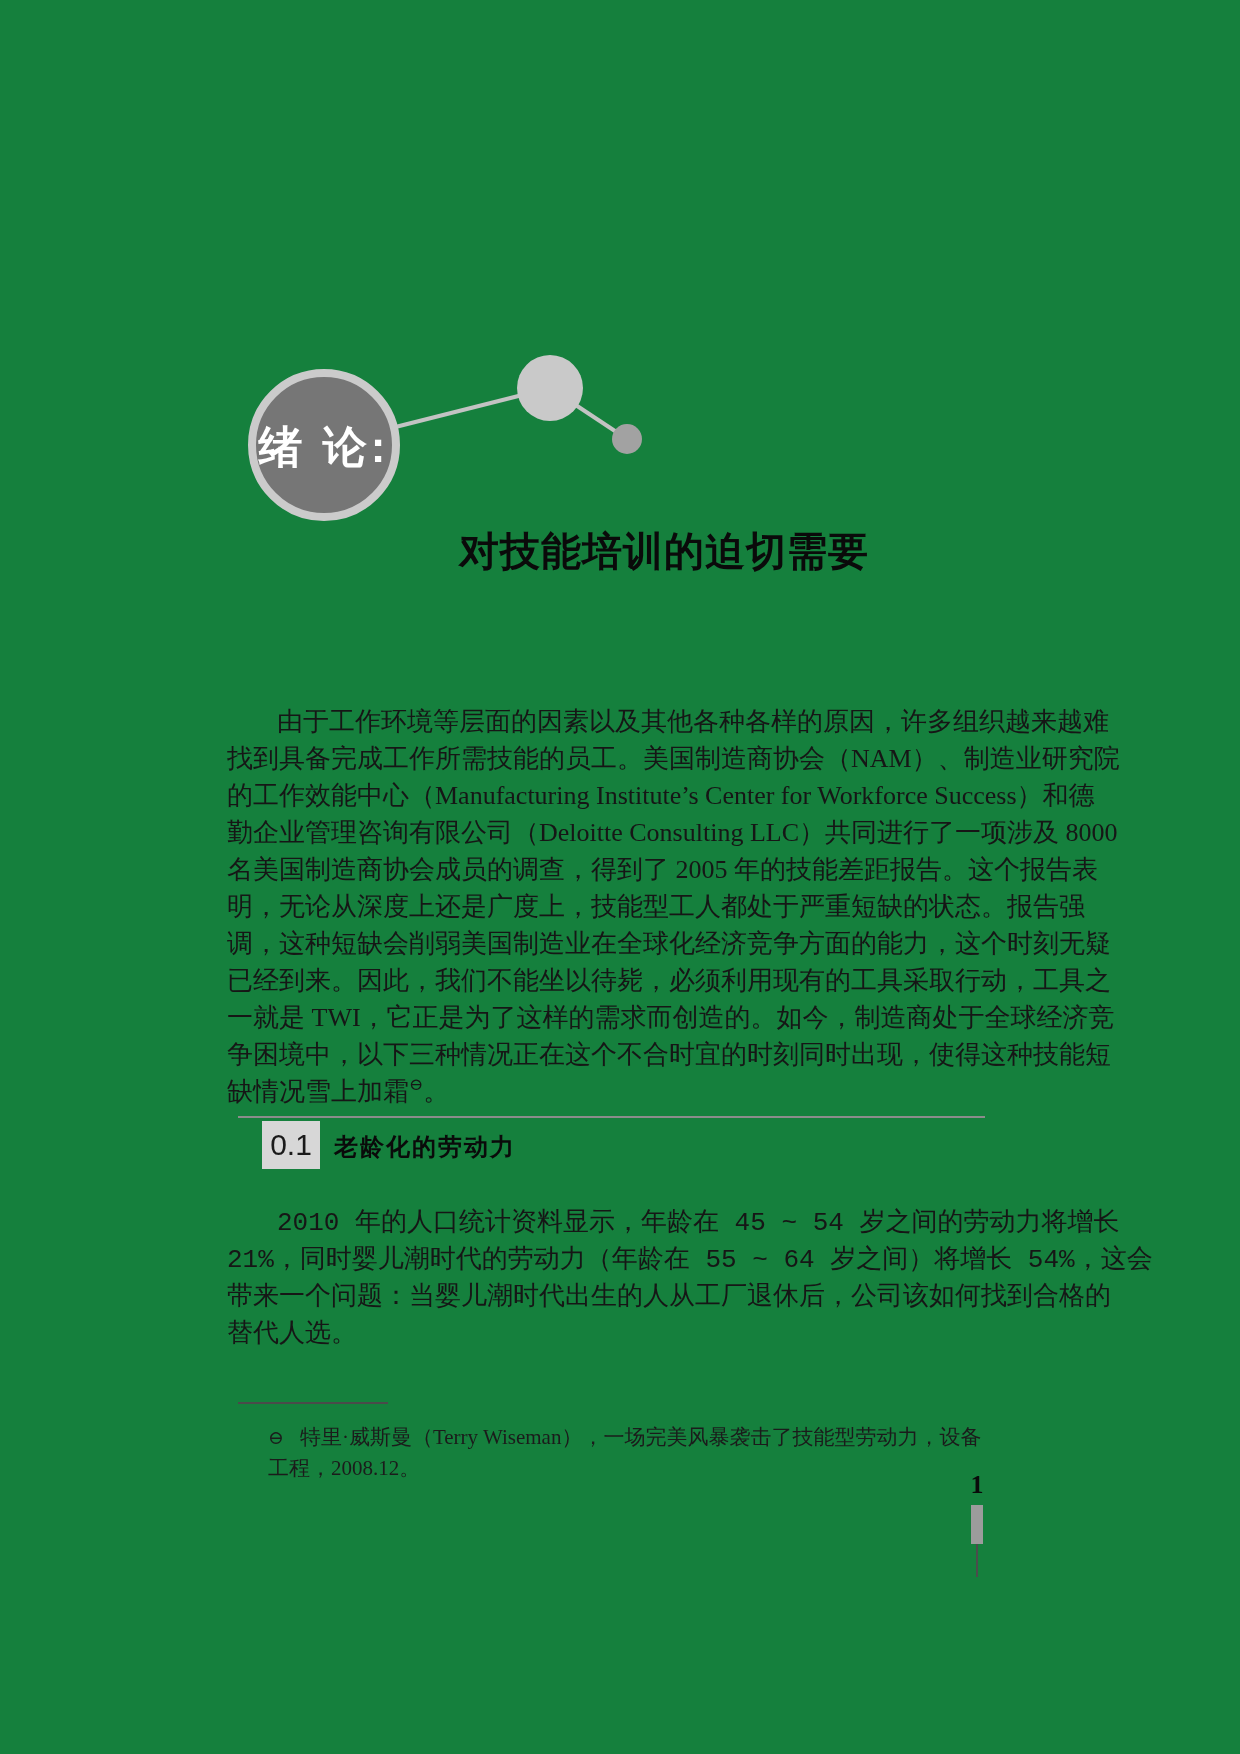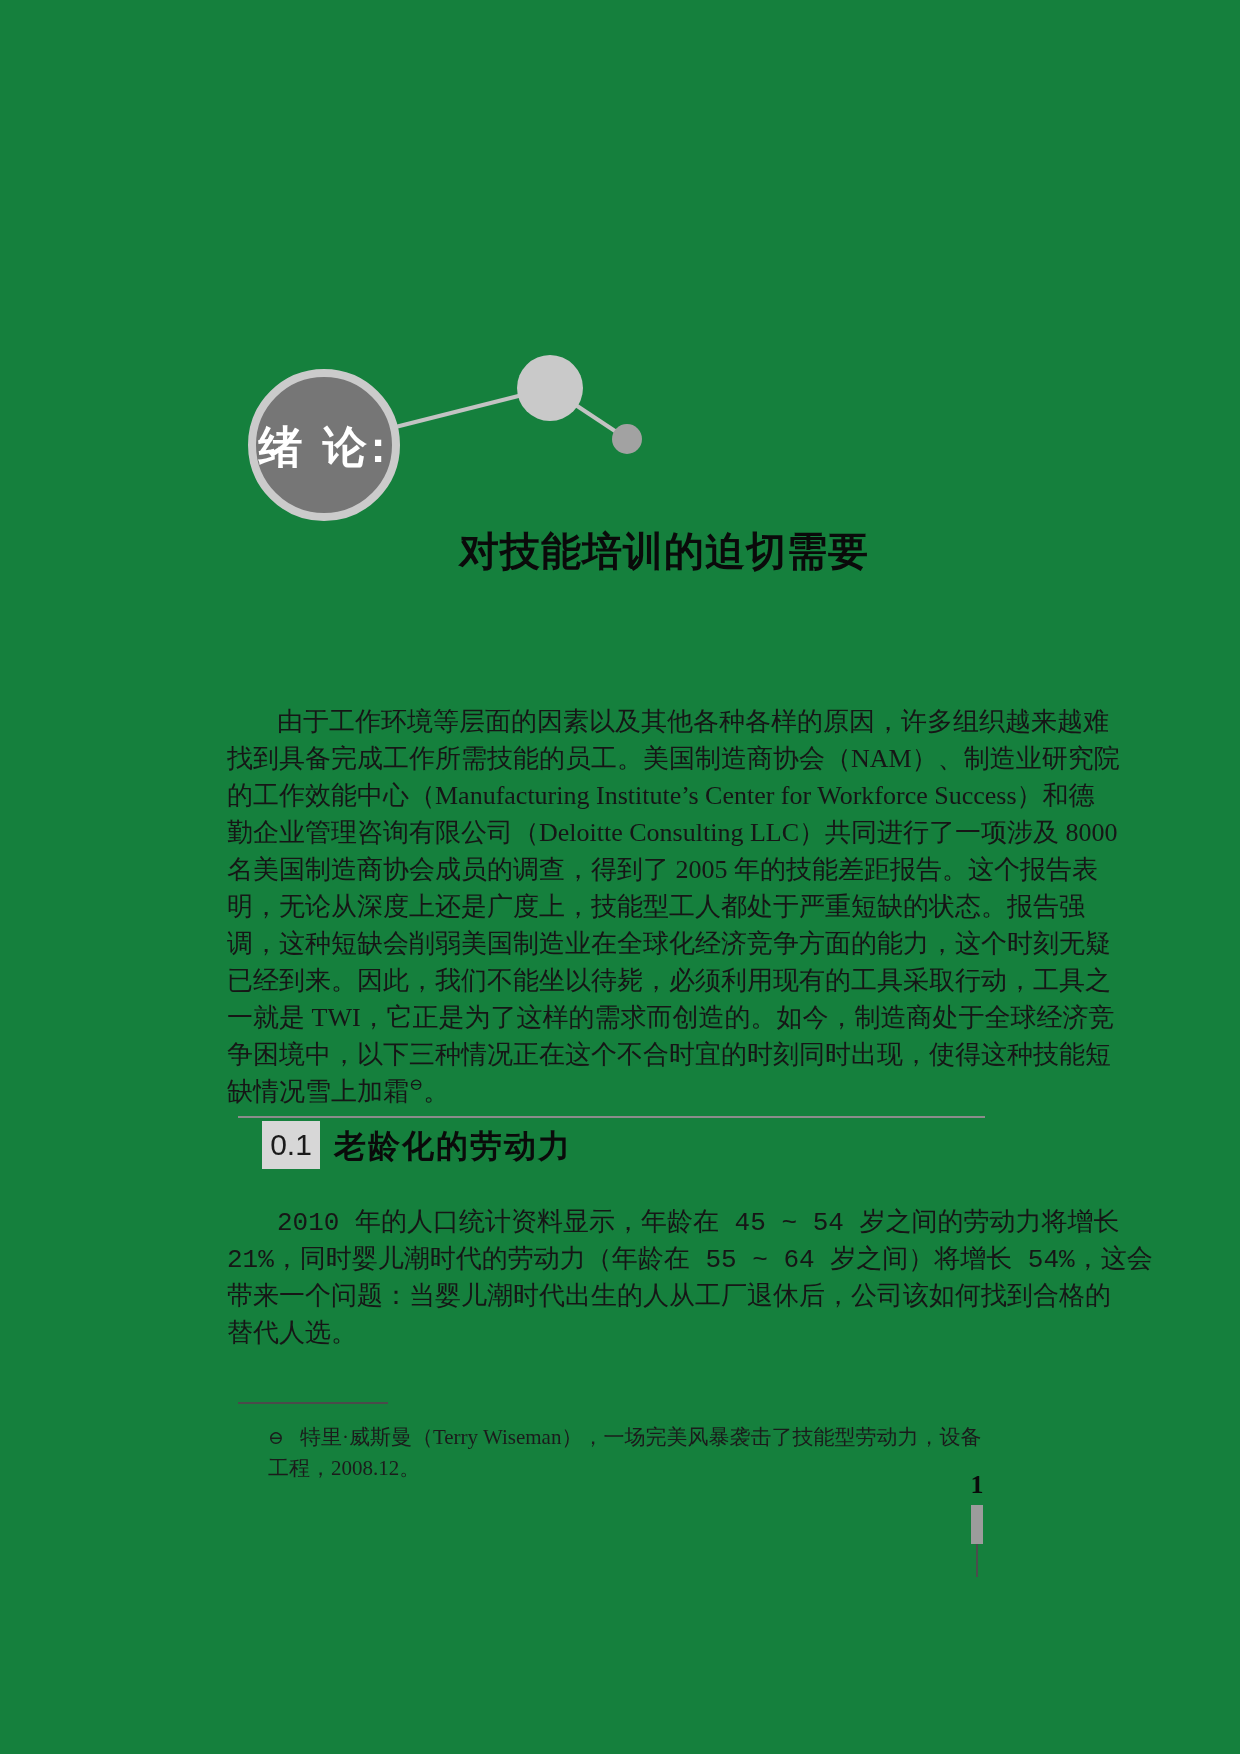--- a/index.html
+++ b/index.html
@@ -100,21 +100,21 @@
     align-items: center;
     justify-content: center;
   }
   #section-number {
     font-size: 30px;
     font-weight: 500;
     color: #1a1a1a;
   }
   #section-title {
     margin-left: 14px;
-    font-size: 32px;
+    font-size: 24px;
     font-weight: bold;
     color: #0a0a0a;
     letter-spacing: 2px;
     padding-top: 4px;
   }
   
   #footnote-divider {
     position: absolute;
     left: 238px;
     top: 1402px;

